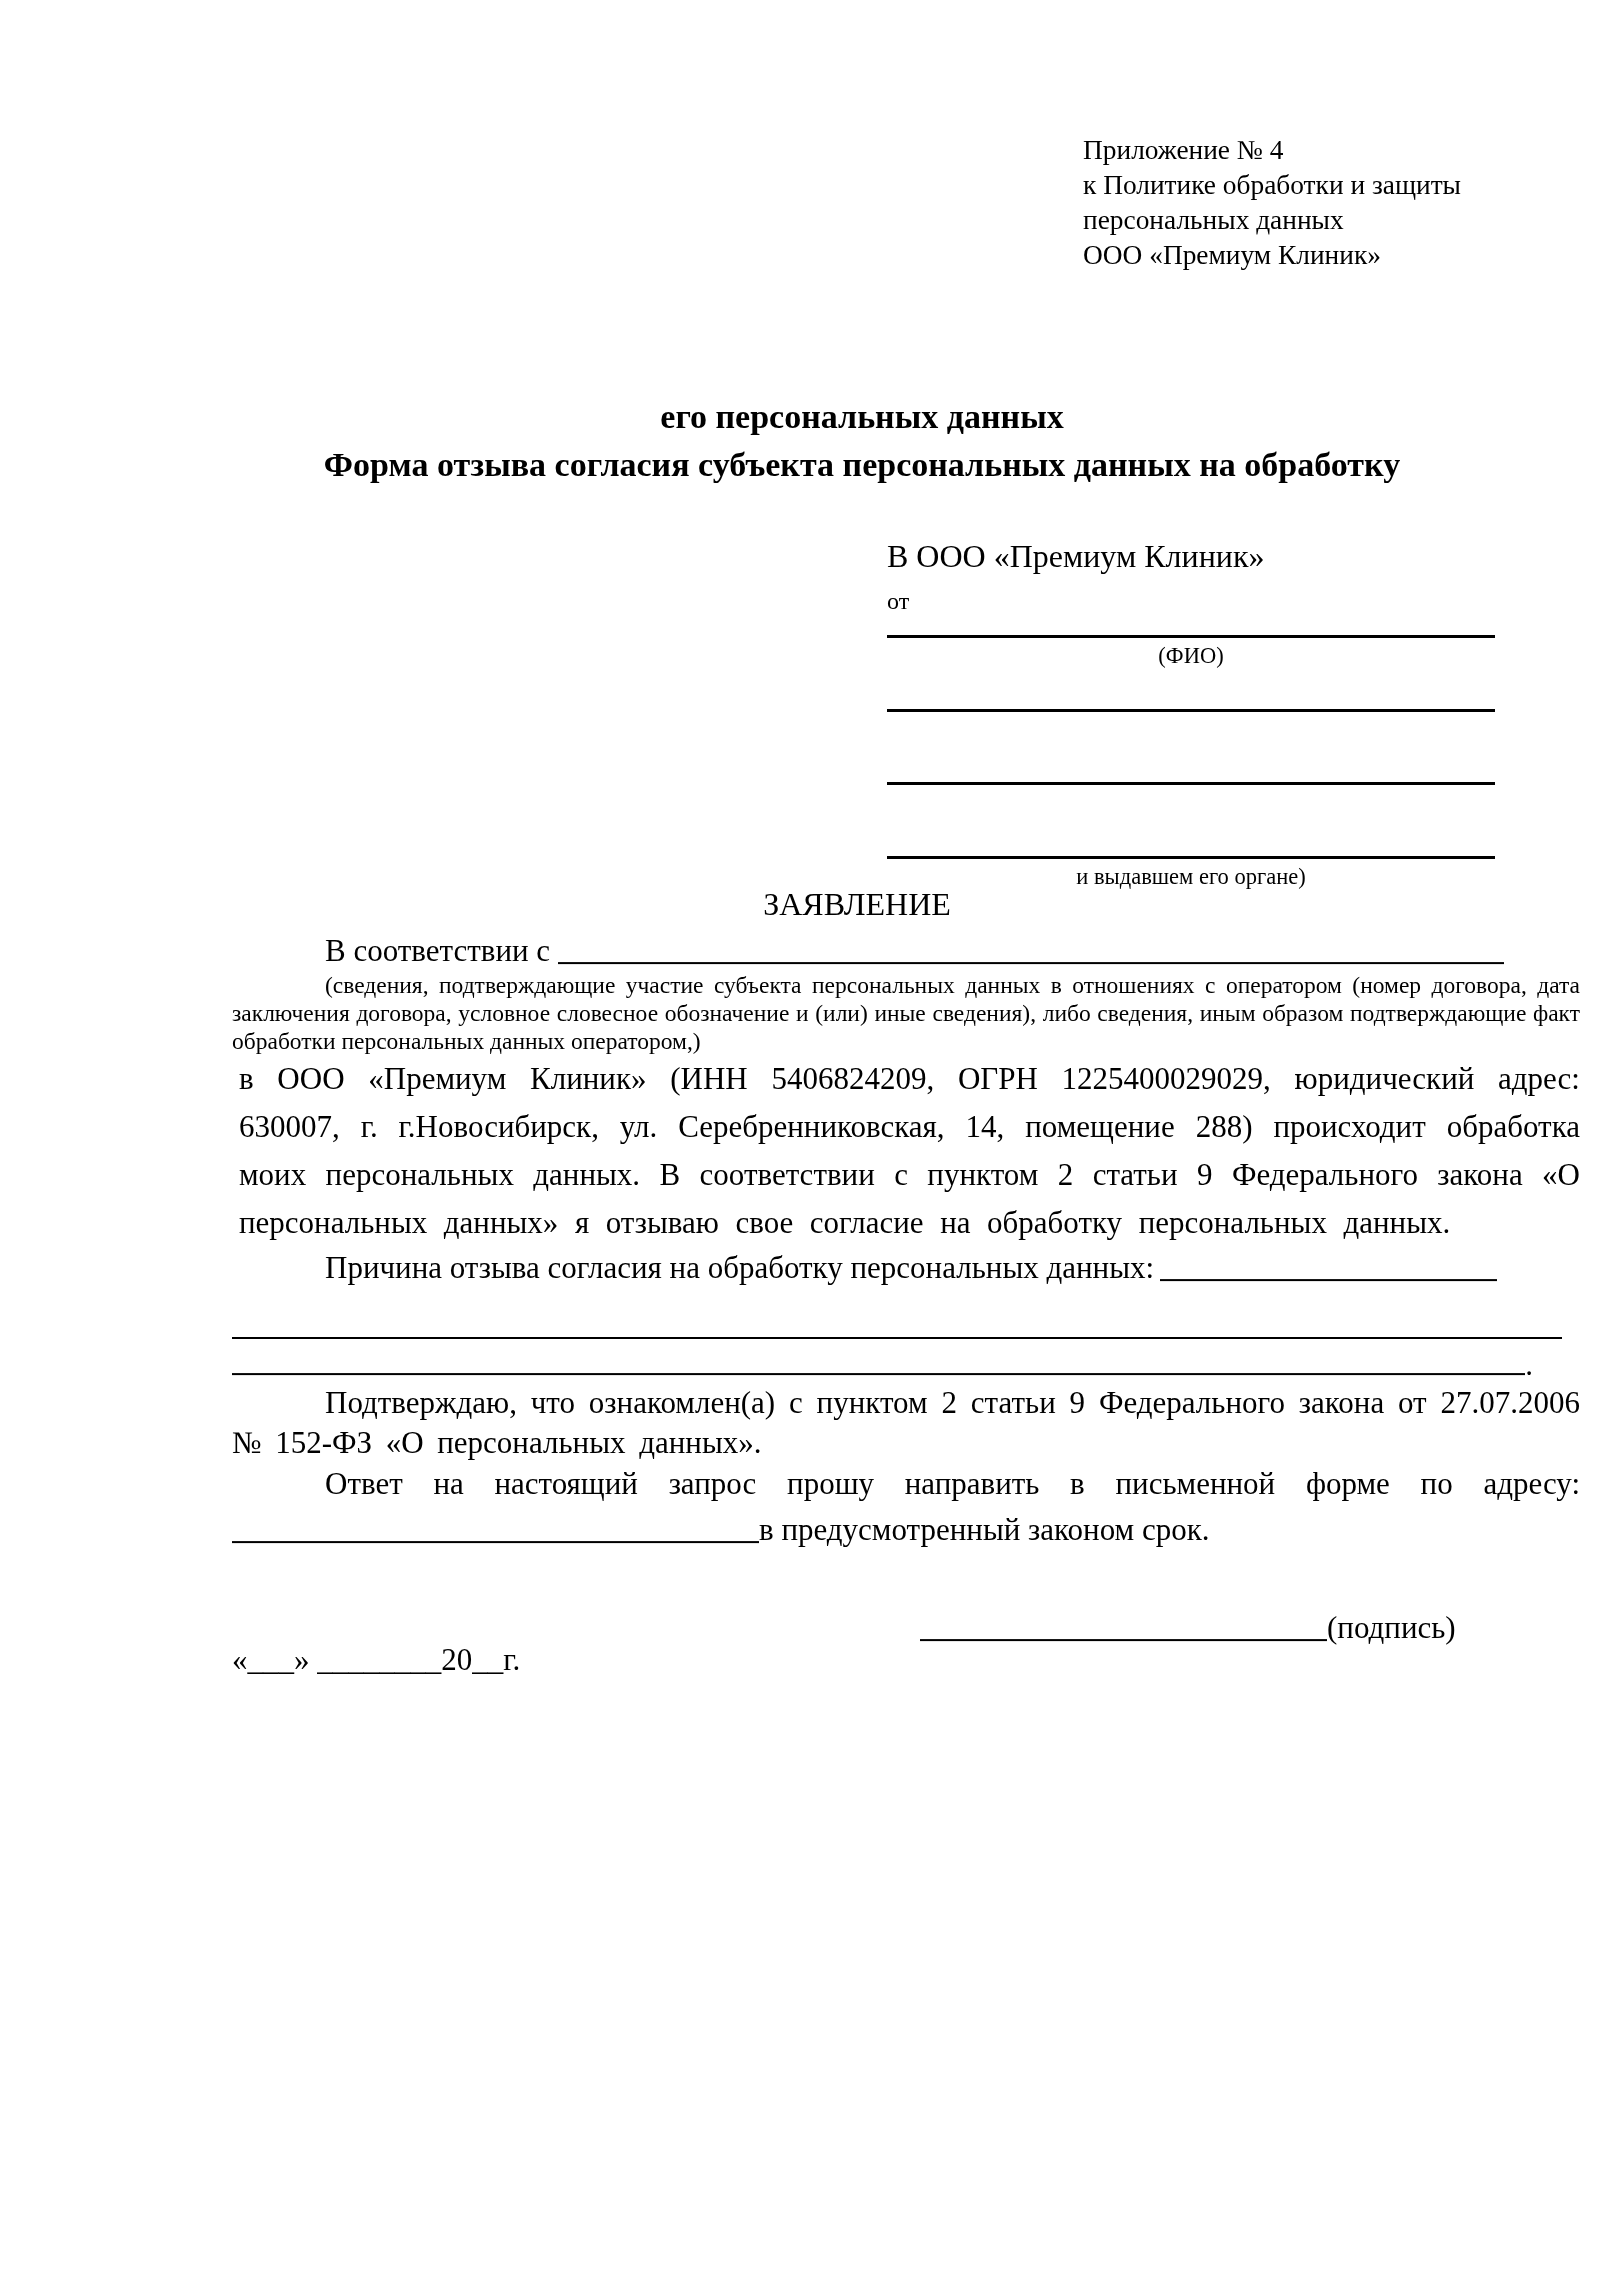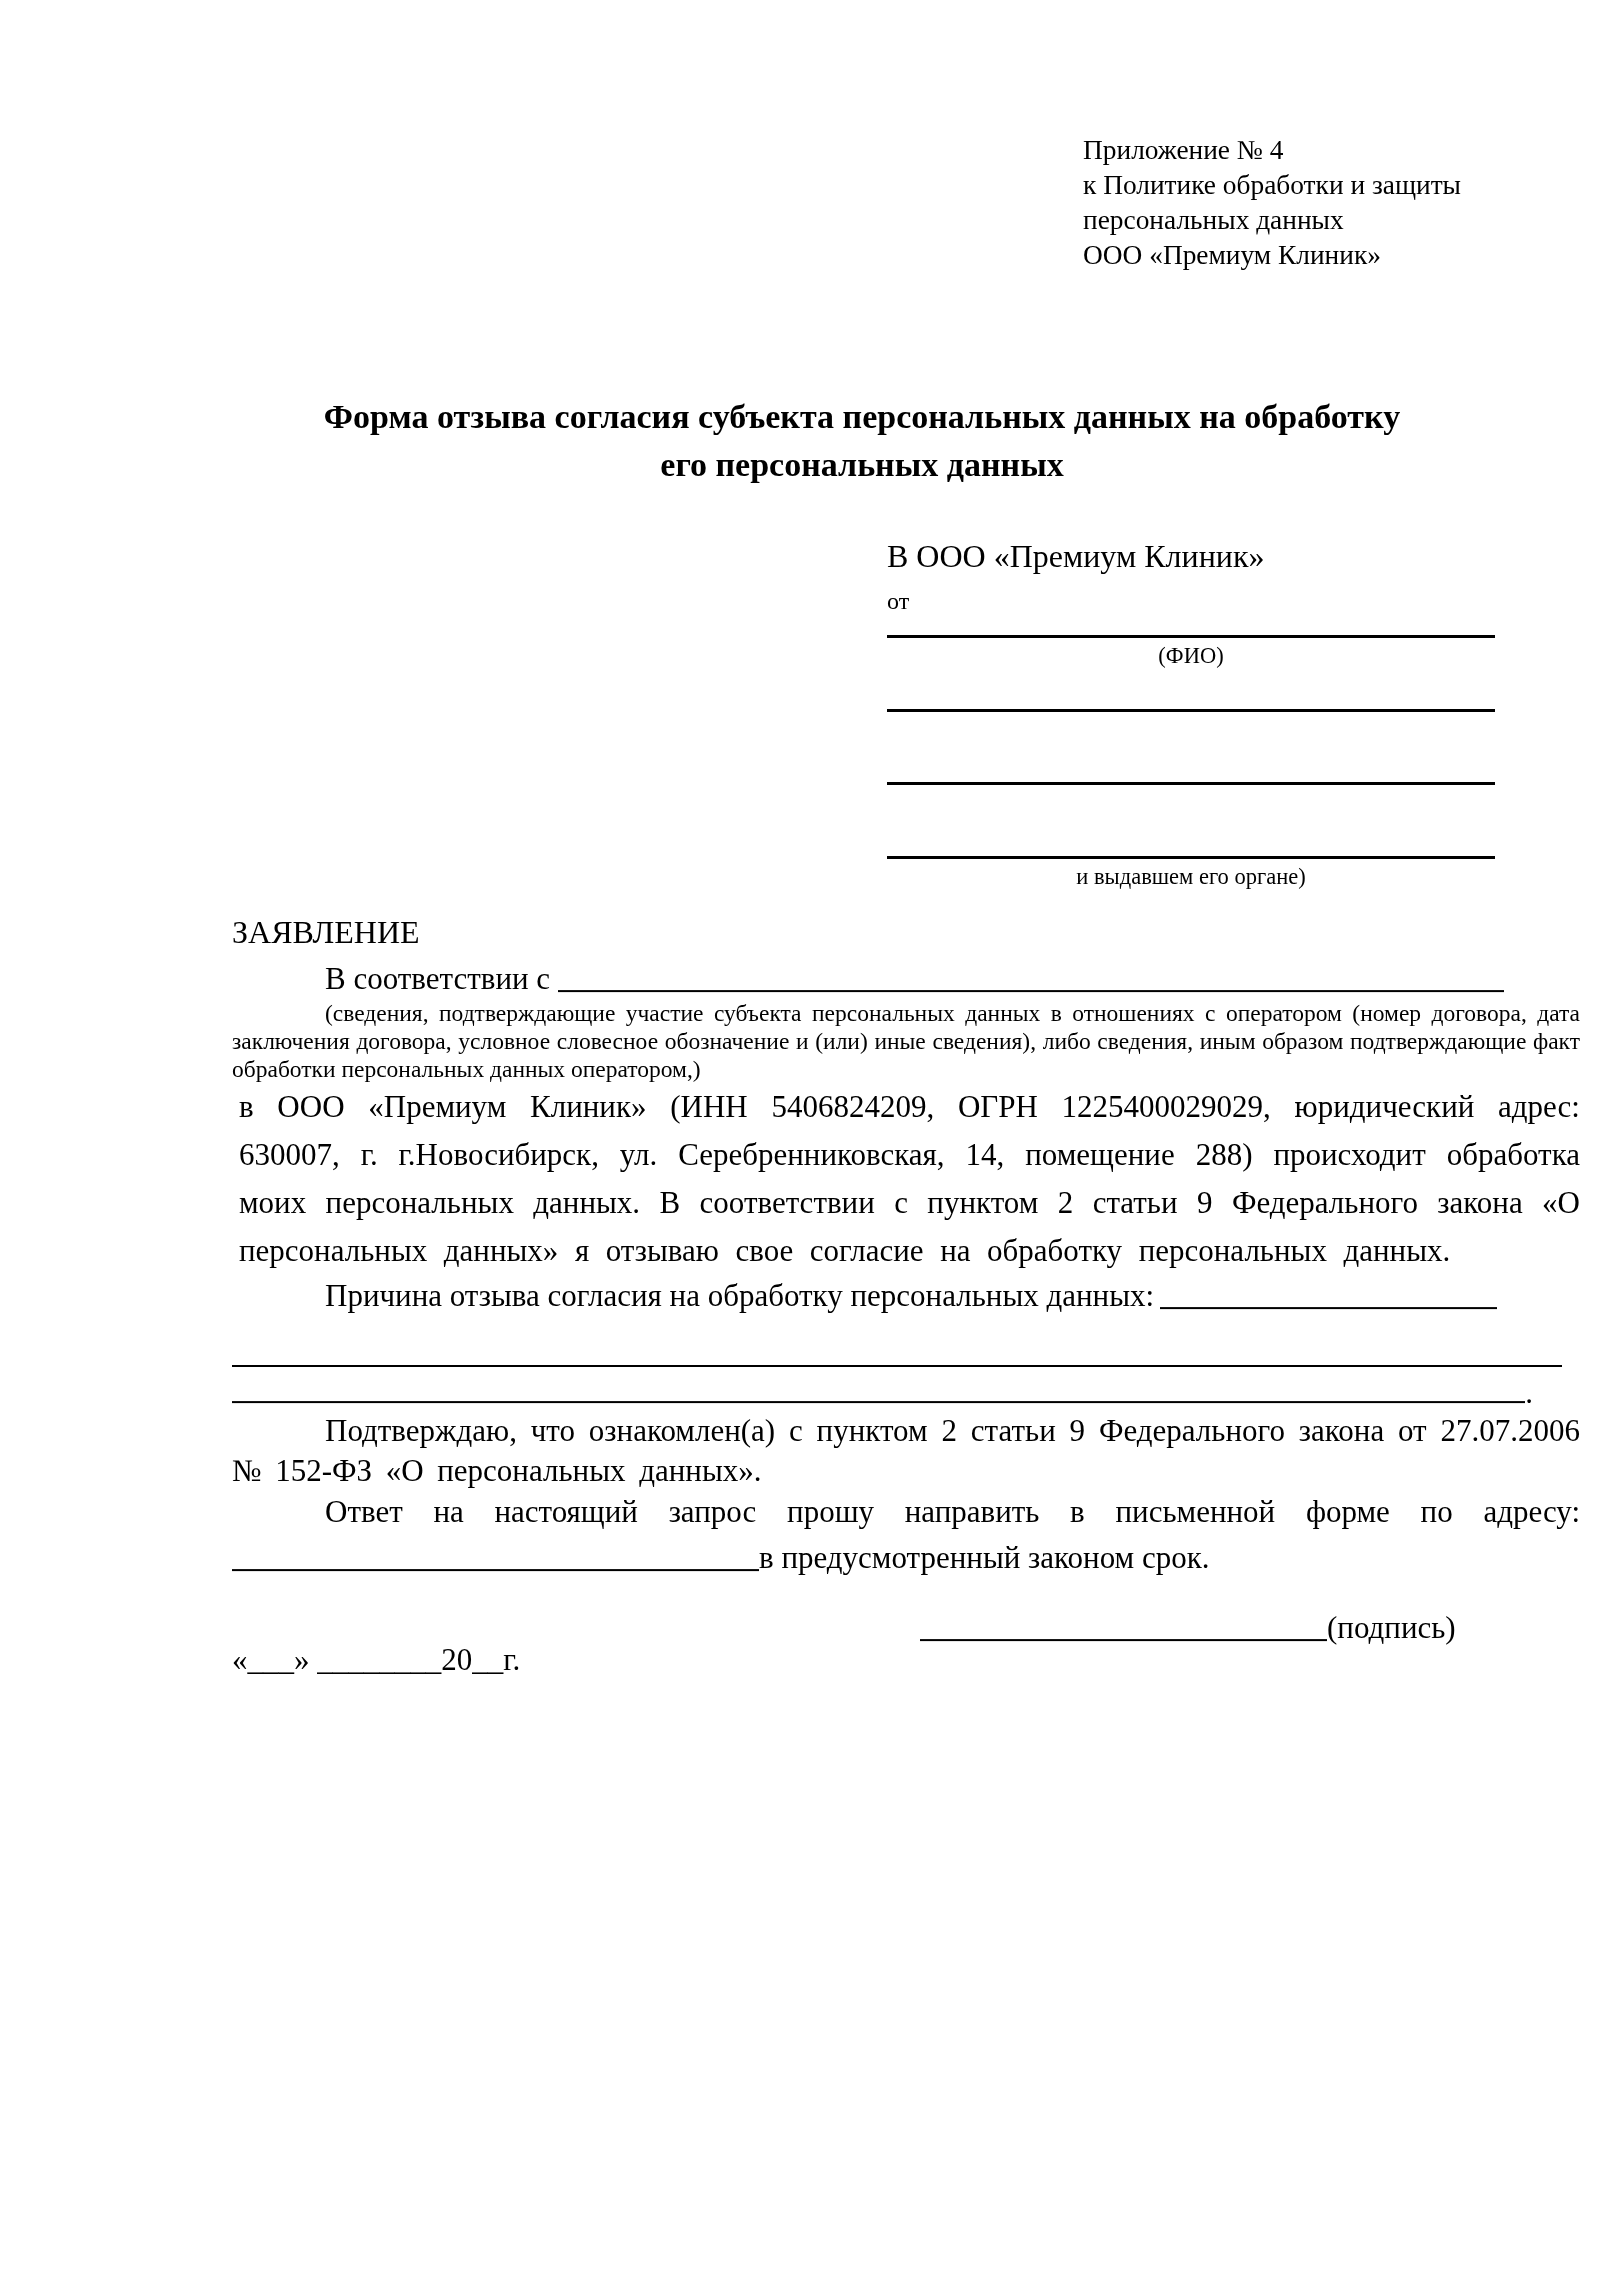--- a/index.html
+++ b/index.html
@@ -31,21 +31,21 @@
   .field-line { position:absolute; left:887px; width:608px; height:2.9px; background:#000; }
   .fl1 { top:635px; } .fl2 { top:709px; } .fl3 { top:782px; } .fl4 { top:856px; }
   .field-caption {
     position:absolute; left:887px; width:608px; text-align:center;
     font-size:22.5px; line-height:25.5px;
   }
   .fc1 { top:643px; } .fc2 { top:716px; } .fc3 { top:790px; } .fc4 { top:864px; }
 
   
   .statement { position:absolute; left:232px; top:885px; width:1348px; font-size:31px; }
-  .stmt-heading { text-align:left; padding-right:98px; font-size:32px; line-height:39px; margin-bottom:3.9px;margin-top:28px; }
+  .stmt-heading { text-align:center; padding-right:98px; font-size:32px; line-height:39px; margin-bottom:3.9px; }
 
   .flex-row { display:flex; align-items:flex-end; }
   .fill { flex:1 1 auto; border-bottom:2.9px solid #000; transform:translateY(-4.9px); }
 
   .intro-row  { padding-left:93px; height:41px; }
   .intro-text { white-space:nowrap; padding-right:7.8px; }
   .intro-fill { margin-right:76px; }
 
   .legal-note {
     font-size:23.5px; line-height:28px;
@@ -96,22 +96,22 @@
 <div class="page">
 
   <div class="appendix">
     <div>Приложение № 4</div>
     <div>к Политике обработки и защиты</div>
     <div>персональных данных</div>
     <div>ООО «Премиум Клиник»</div>
   </div>
 
   <div class="doc-title">
+    <div>его персональных данных</div>
     <div>Форма отзыва согласия субъекта персональных данных на обработку</div>
-    <div>его персональных данных</div>
   </div>
 
   <div class="addr-to">В ООО «Премиум Клиник»</div>
   <div class="addr-from">от</div>
 
   <div class="field-line fl1"></div>
   <div class="field-caption fc1">(ФИО)</div>
 
   <div class="field-line fl2"></div>
 

